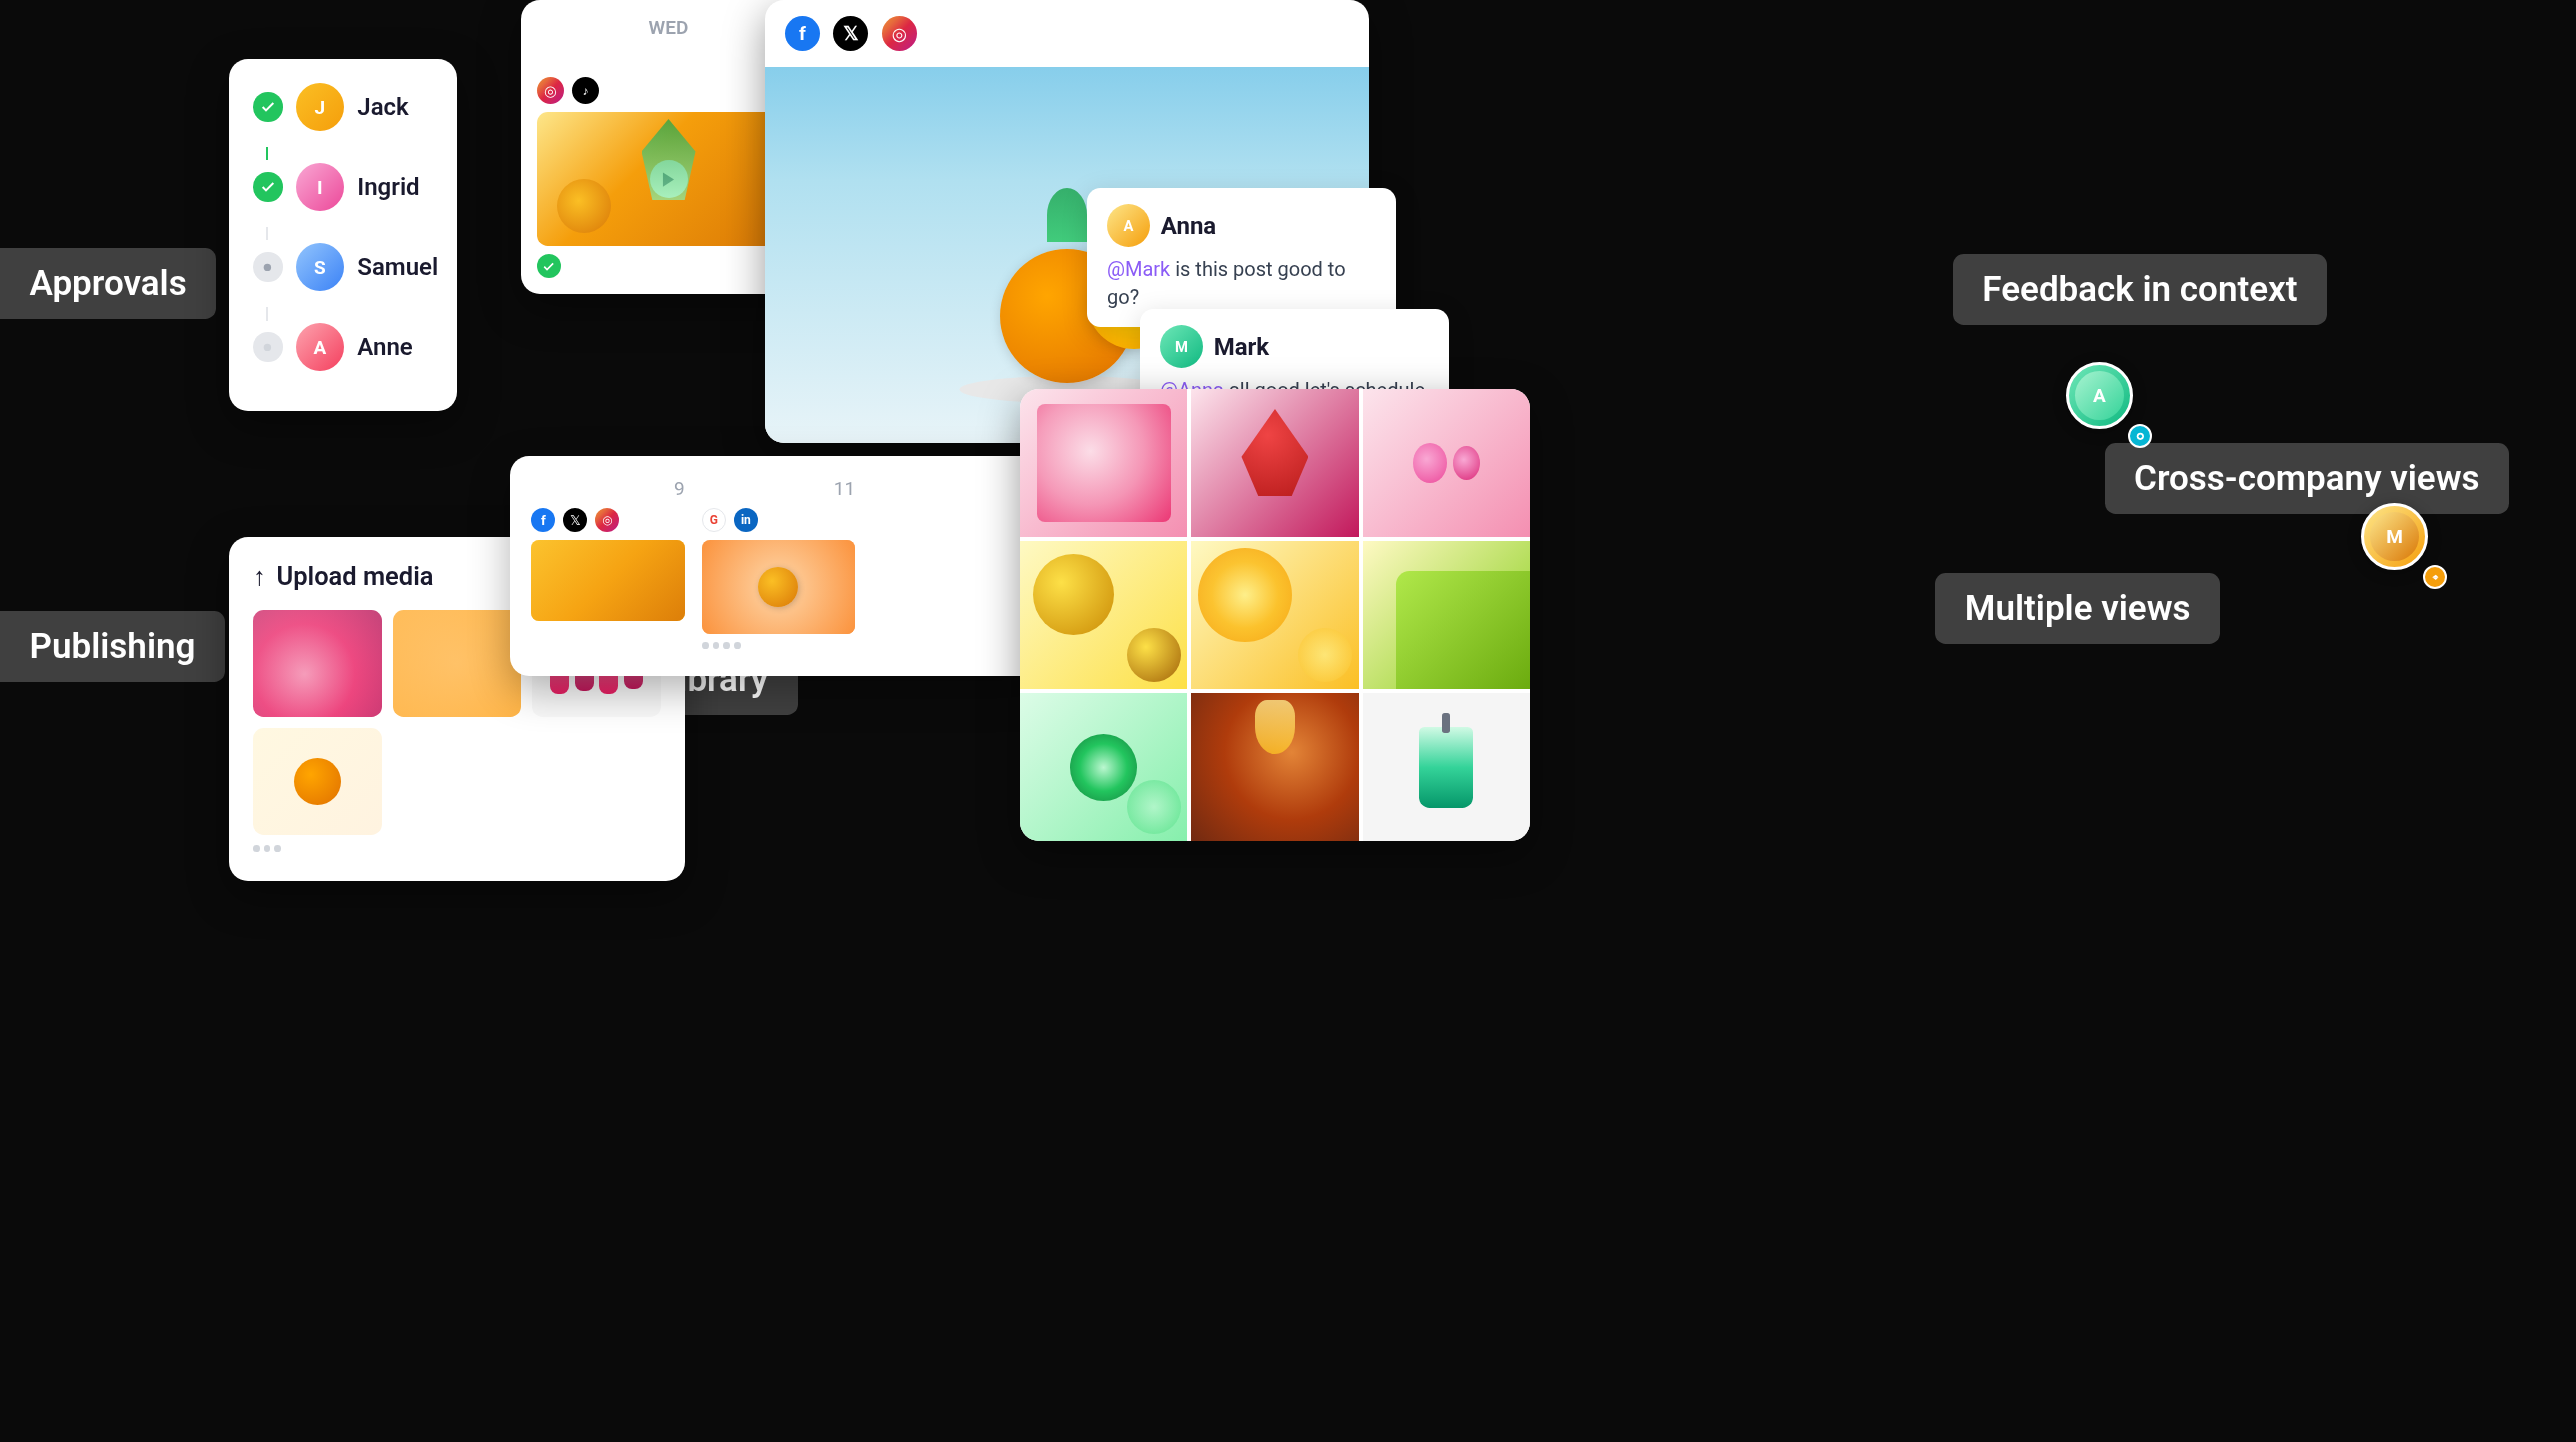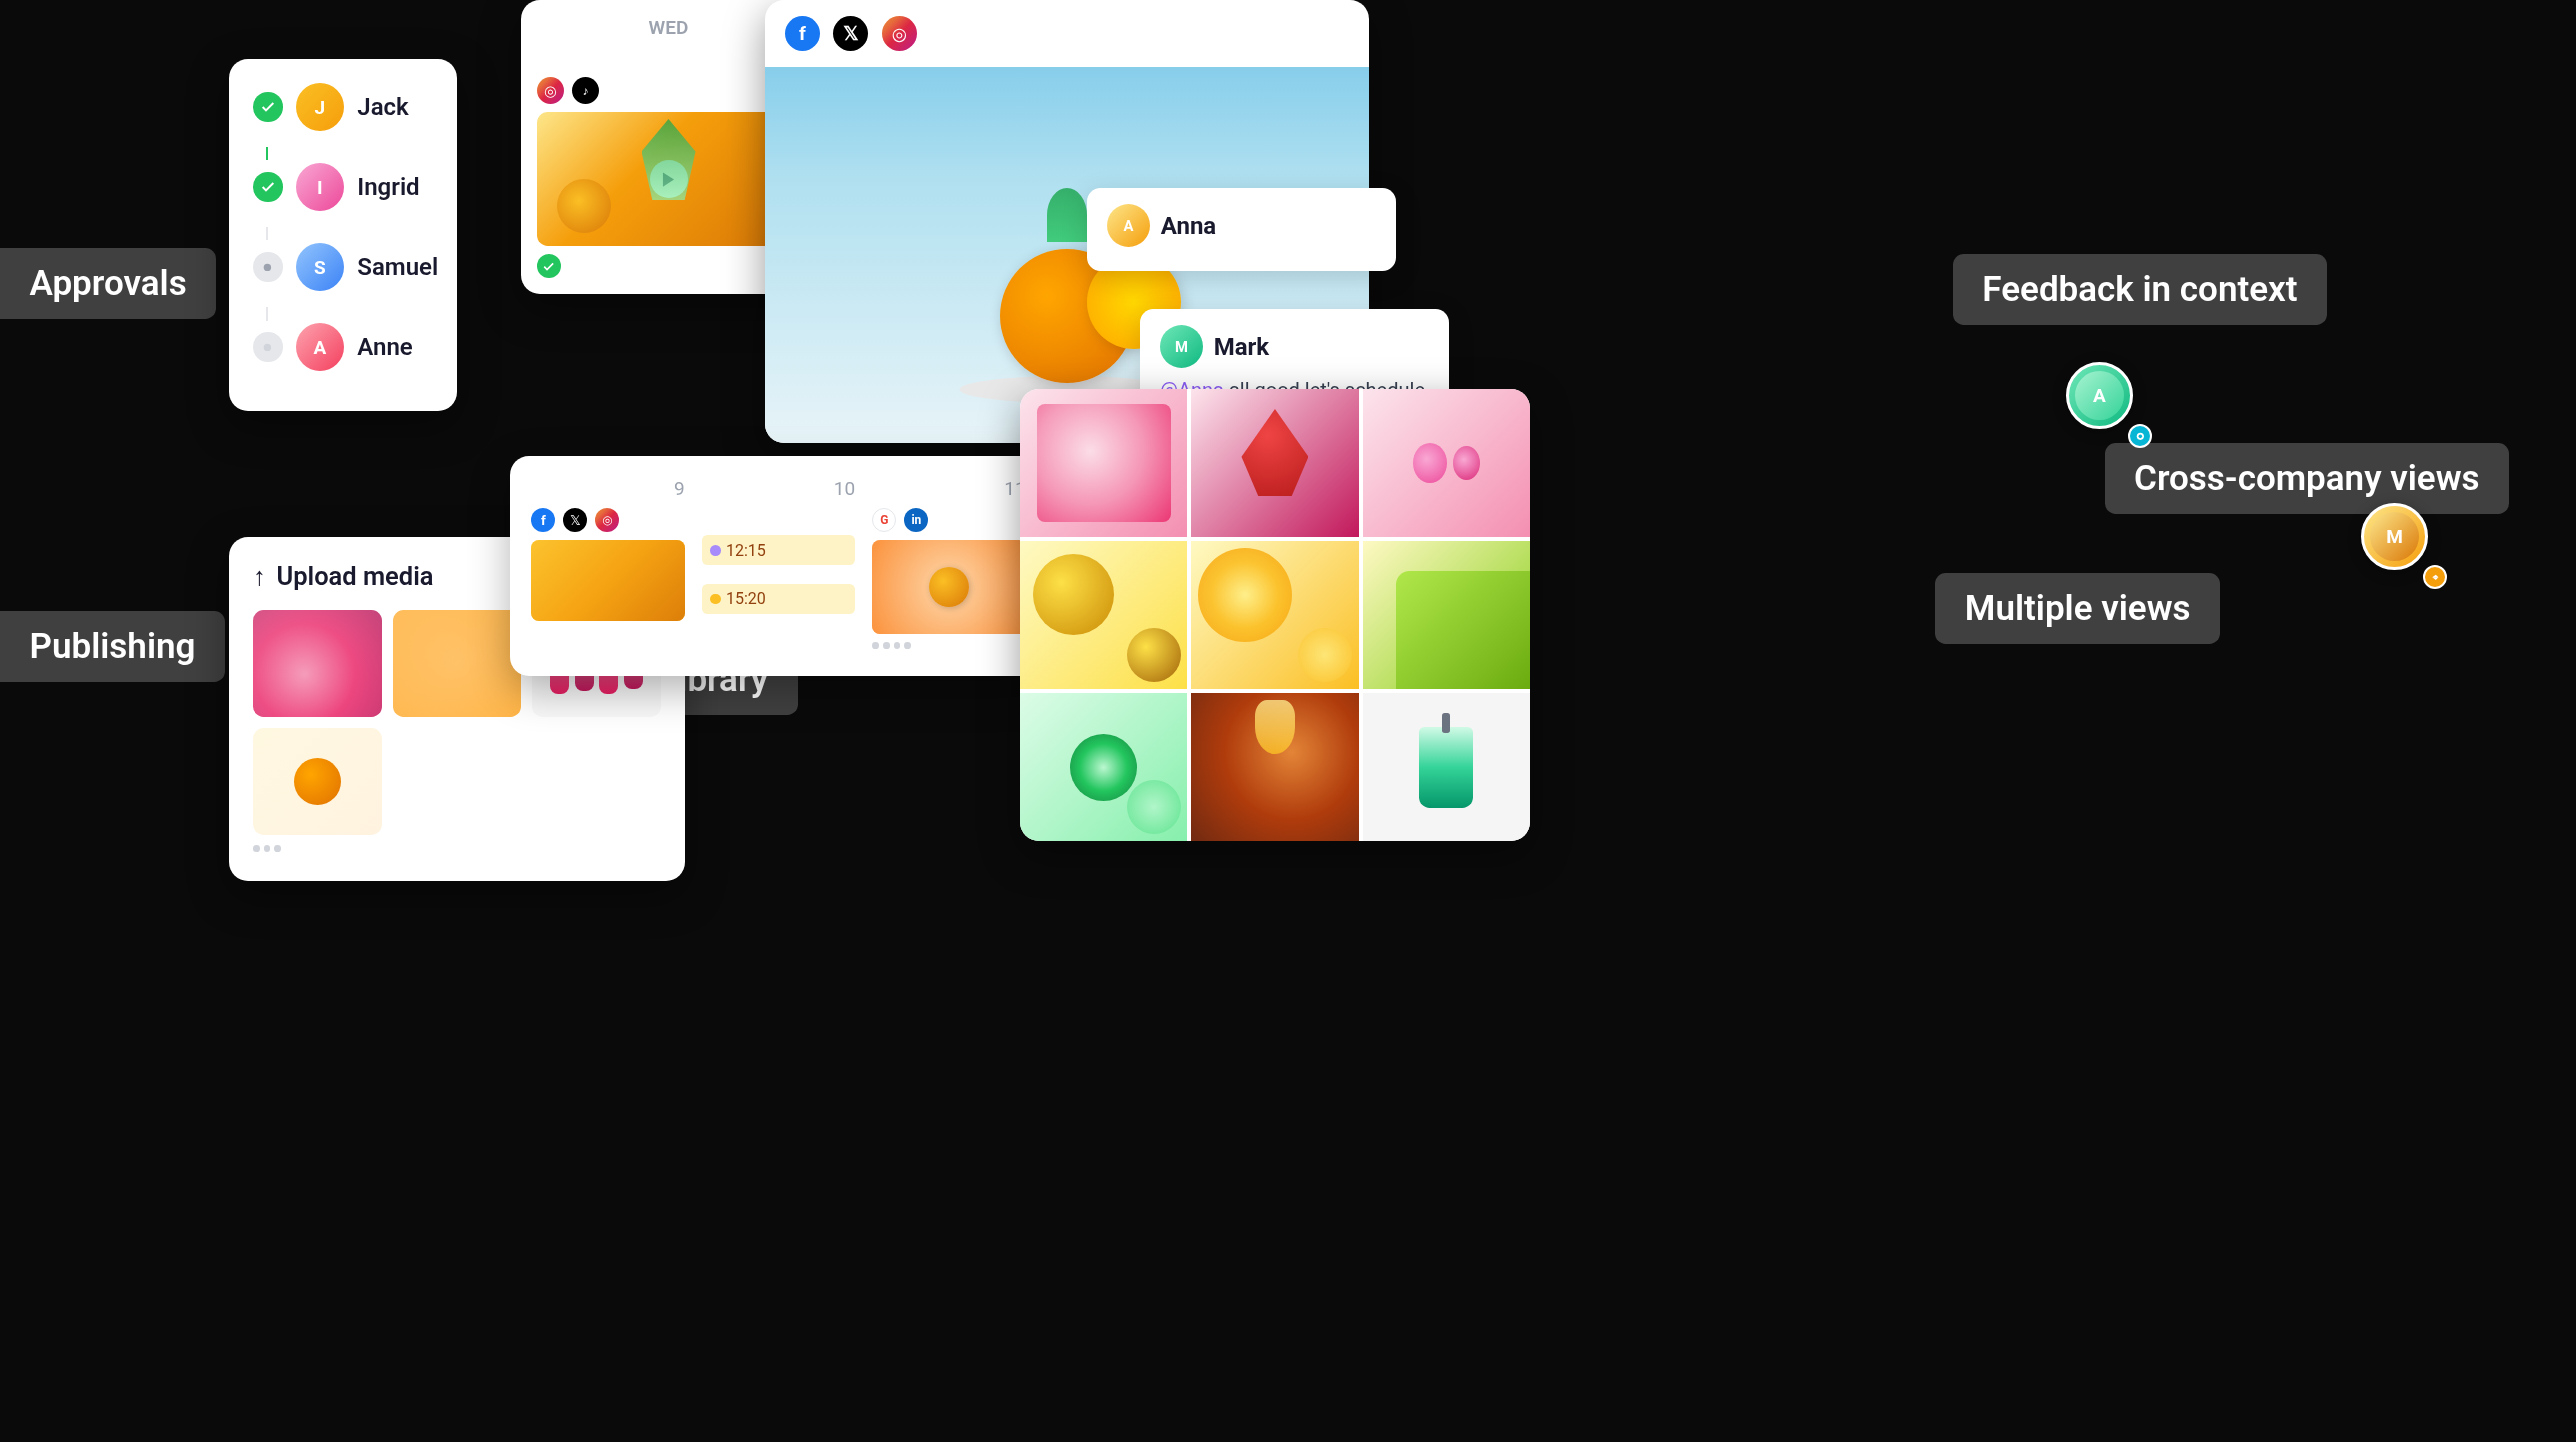--- a/index.html
+++ b/index.html
@@ -605,20 +605,24 @@
   </div>
 </div>
 
 <div class="comment-bubble comment-bubble-anna">
   <div class="comment-header">
     <div class="comment-avatar avatar-anna">
       <div class="avatar-face" style="font-size:14.8px;background:linear-gradient(135deg,#fde68a,#f59e0b);width:100%;height:100%;display:flex;align-items:center;justify-content:center;color:#fff;font-weight:700;">A</div>
     </div>
     <span class="comment-name">Anna</span>
   </div>
+  <p class="comment-text">
+    <span class="comment-mention">@Mark</span>
+    <span> is this post good to go?</span>
+  </p>
 </div>
 
 <div class="comment-bubble comment-bubble-mark">
   <div class="comment-header">
     <div class="comment-avatar avatar-mark">
       <div class="avatar-face" style="font-size:14.8px;background:linear-gradient(135deg,#6ee7b7,#10b981);width:100%;height:100%;display:flex;align-items:center;justify-content:center;color:#fff;font-weight:700;">M</div>
     </div>
     <span class="comment-name">Mark</span>
   </div>
   <p class="comment-text">
@@ -678,33 +682,20 @@
       <div class="social-icons-row">
         <div class="social-icon facebook" style="width:24px;height:24px;font-size:13.4px;font-weight:700;">f</div>
         <div class="social-icon" style="background:#000;color:#fff;width:24px;height:24px;font-size:13.4px;">𝕏</div>
         <div class="social-icon instagram" style="width:24px;height:24px;font-size:12px;">◎</div>
       </div>
       <div style="width:100%;height:81px;background:linear-gradient(135deg,#fde68a,#fbbf24);border-radius:8px;overflow:hidden;">
         <div style="width:100%;height:100%;background:linear-gradient(135deg,#fbbf24,#f59e0b,#d97706);display:flex;align-items:center;justify-content:center;opacity:0.9;"></div>
       </div>
     </div>
 
-    <div class="cal-col">
-      <div class="cal-col-date">10</div>
-      <div style="height:27px;"></div>
-      <div class="cal-time-slot">
-        <div class="cal-dot" style="background:#a78bfa;"></div>
-        <span>12:15</span>
-      </div>
-      <div style="height:13.4px;"></div>
-      <div class="cal-time-slot">
-        <div class="cal-dot" style="background:#fbbf24;"></div>
-        <span>15:20</span>
-      </div>
-    </div>
 
     <div class="cal-col">
       <div class="cal-col-date">11</div>
       <div class="social-icons-row">
         <div class="social-icon google" style="width:24px;height:24px;font-size:12px;font-weight:700;color:#ea4335;">G</div>
         <div class="social-icon linkedin" style="width:24px;height:24px;font-size:12px;font-weight:700;">in</div>
       </div>
       <div style="width:100%;height:94px;background:linear-gradient(135deg,#fed7aa,#fb923c);border-radius:8px;overflow:hidden;position:relative;">
         <div style="position:absolute;inset:0;background:radial-gradient(circle at 50% 50%,#fed7aa,#fb923c);display:flex;align-items:center;justify-content:center;">
           <div style="width:40px;height:40px;background:radial-gradient(circle at 35% 35%,#fbbf24,#d97706);border-radius:50%;box-shadow:1.3px 1.3px 6.7px rgba(0,0,0,0.2);"></div>

